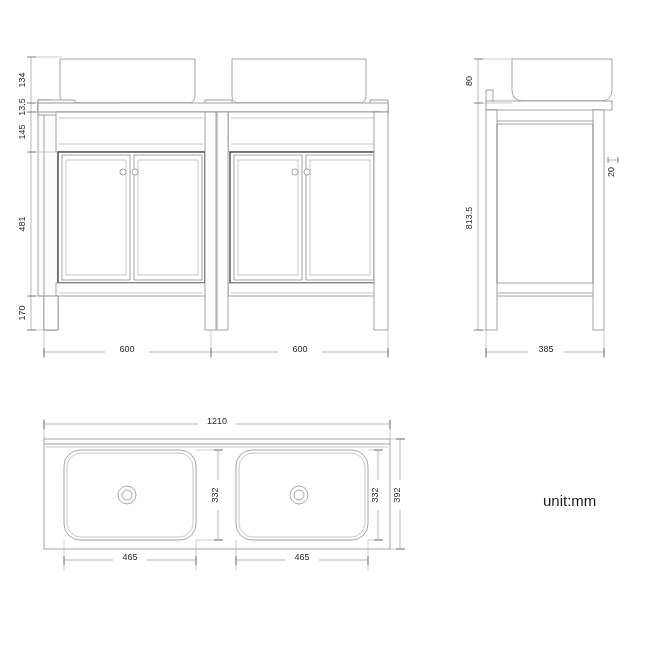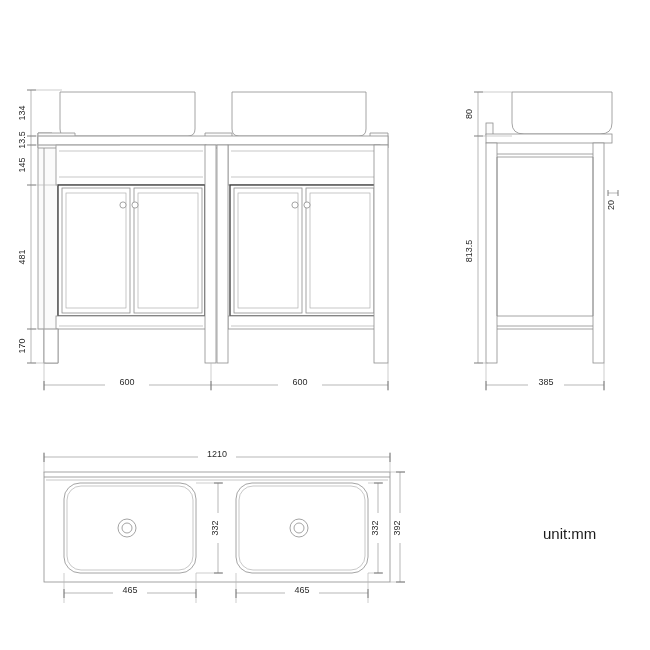--- a/index.html
+++ b/index.html
@@ -12,21 +12,20 @@
     height: 650px;
     position: relative;
     overflow: hidden;
     font-family: "Liberation Sans", sans-serif;
   }
   #drawing-root {
     position: absolute;
     left: 0; top: 0;
     width: 650px;
     height: 554px;
-    margin-top: 33px;
   }
   svg { display: block; }
   .dim-text {
     font-family: "Liberation Sans", sans-serif;
     font-size: 9px;
     fill: #2b2b2b;
   }
   .unit-text {
     font-family: "Liberation Sans", sans-serif;
     font-size: 15px;

